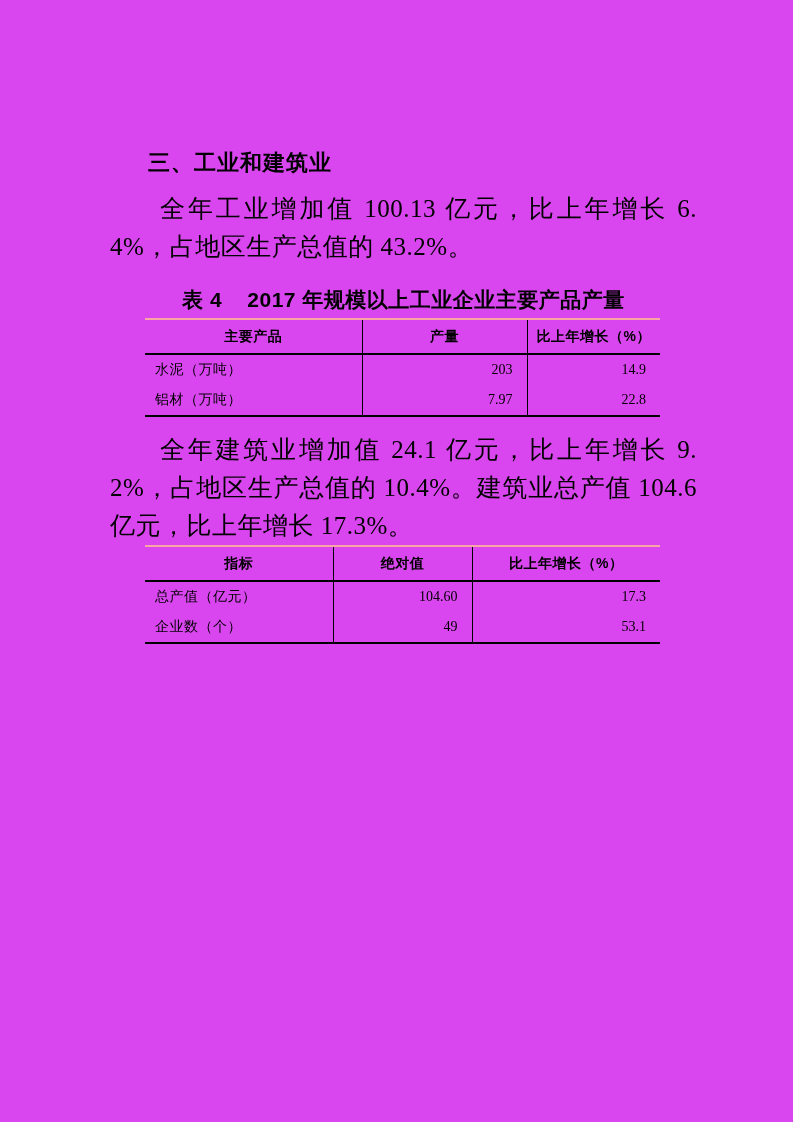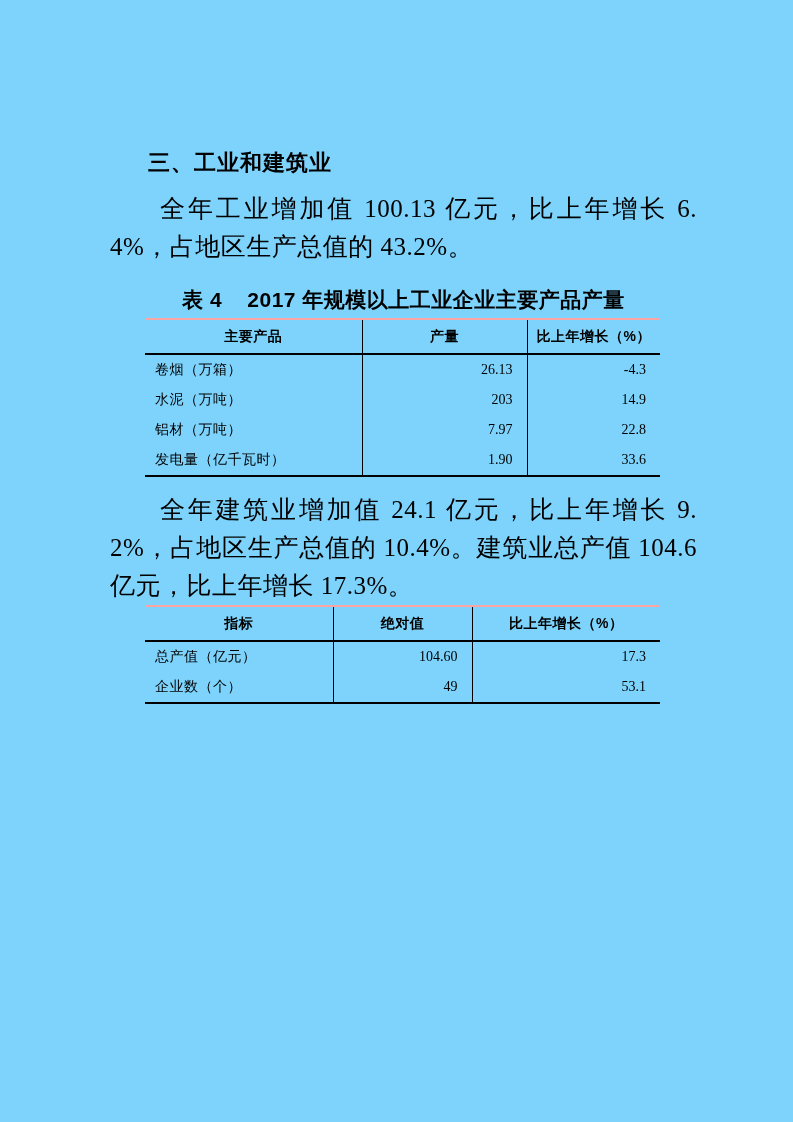--- a/index.html
+++ b/index.html
@@ -4,21 +4,21 @@
 <style>
   html, body {
     margin: 0;
     padding: 0;
     background: #ffffff;
   }
   .page {
     position: relative;
     width: 793px;
     height: 1122px;
-    background: #7dd3fc;
+    background: #d946ef;
     color: #000000;
     overflow: hidden;
     font-family: "Liberation Serif", "DejaVu Serif", serif;
   }
   .content {
     position: absolute;
     left: 110px;
     top: 146px;
     width: 587px;
   }
@@ -116,38 +116,28 @@
       </colgroup>
       <thead>
         <tr>
           <th>主要产品</th>
           <th class="v-line">产量</th>
           <th class="v-line">比上年增长（%）</th>
         </tr>
       </thead>
       <tbody>
         <tr>
-          <td class="c-name">卷烟（万箱）</td>
-          <td class="c-num v-line">26.13</td>
-          <td class="c-num v-line">-4.3</td>
-        </tr>
-        <tr>
           <td class="c-name">水泥（万吨）</td>
           <td class="c-num v-line">203</td>
           <td class="c-num v-line">14.9</td>
         </tr>
         <tr>
           <td class="c-name">铝材（万吨）</td>
           <td class="c-num v-line">7.97</td>
           <td class="c-num v-line">22.8</td>
-        </tr>
-        <tr>
-          <td class="c-name">发电量（亿千瓦时）</td>
-          <td class="c-num v-line">1.90</td>
-          <td class="c-num v-line">33.6</td>
         </tr>
       </tbody>
     </table>
 
     <p class="para after-table">全年建筑业增加值 24.1 亿元，比上年增长 9.2%，占地区生产总值的 10.4%。建筑业总产值 104.6 亿元，比上年增长 17.3%。</p>
 
 
     <table class="stat-table">
       <colgroup>
         <col style="width:188px">

